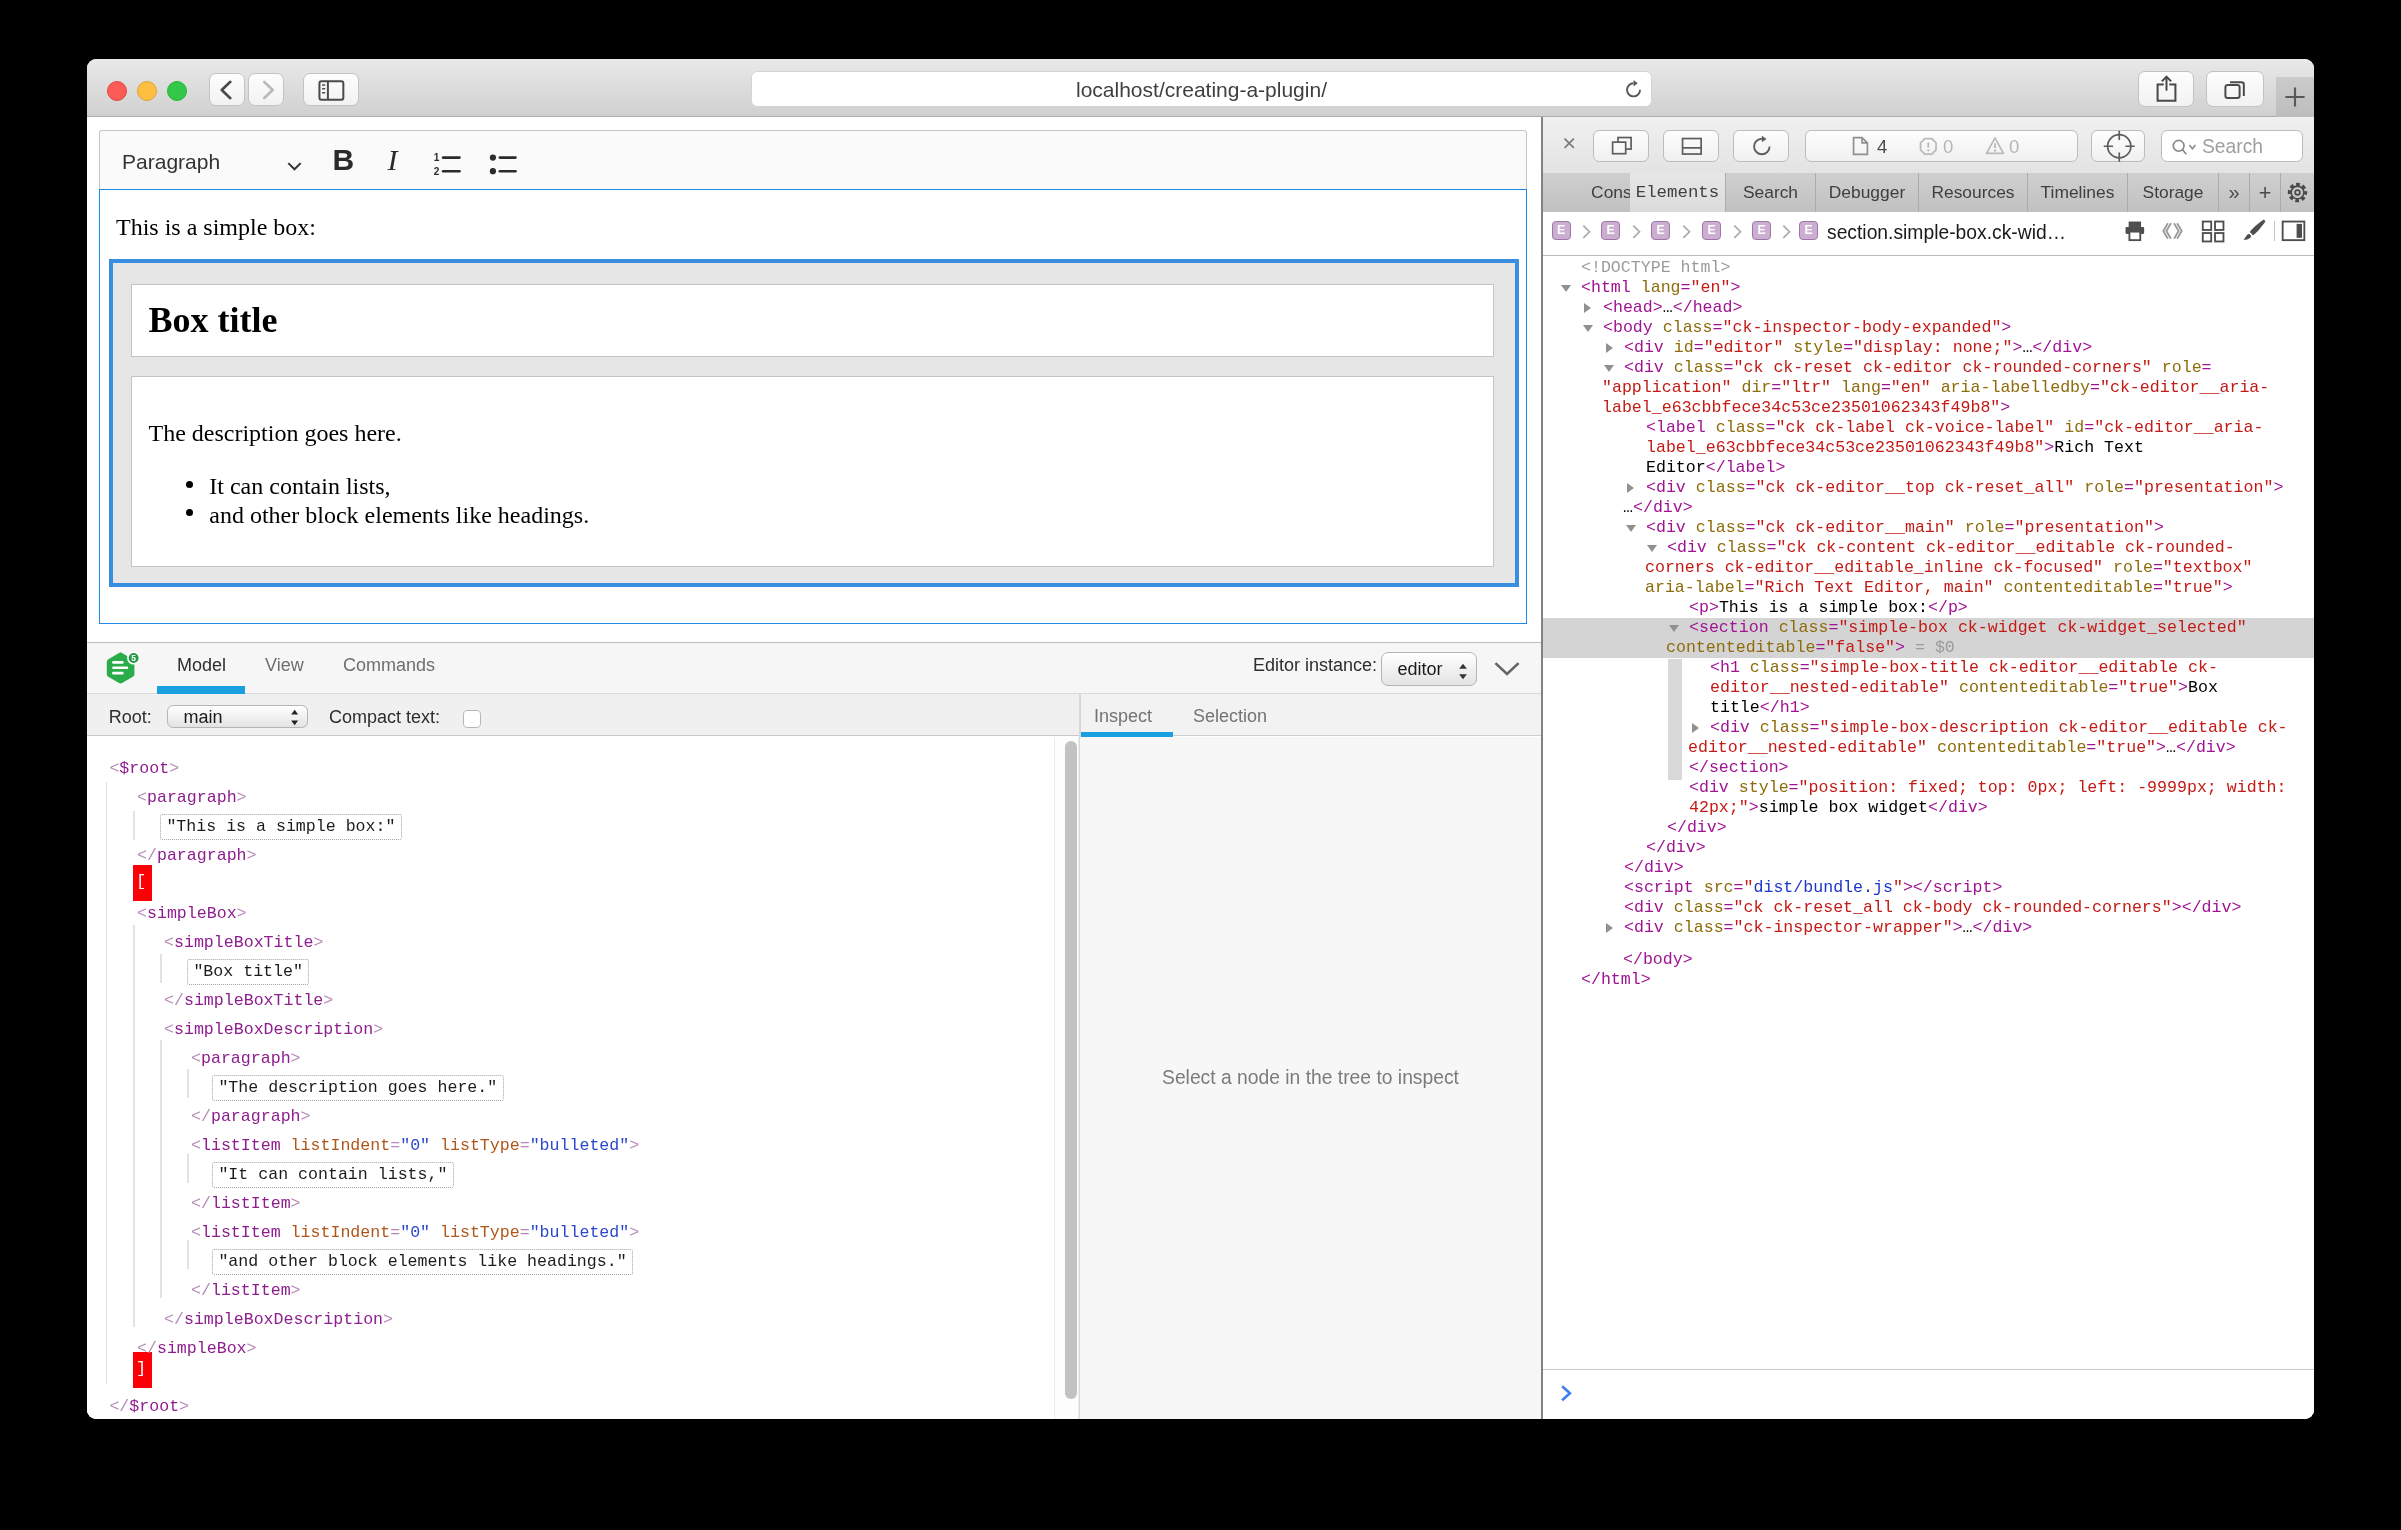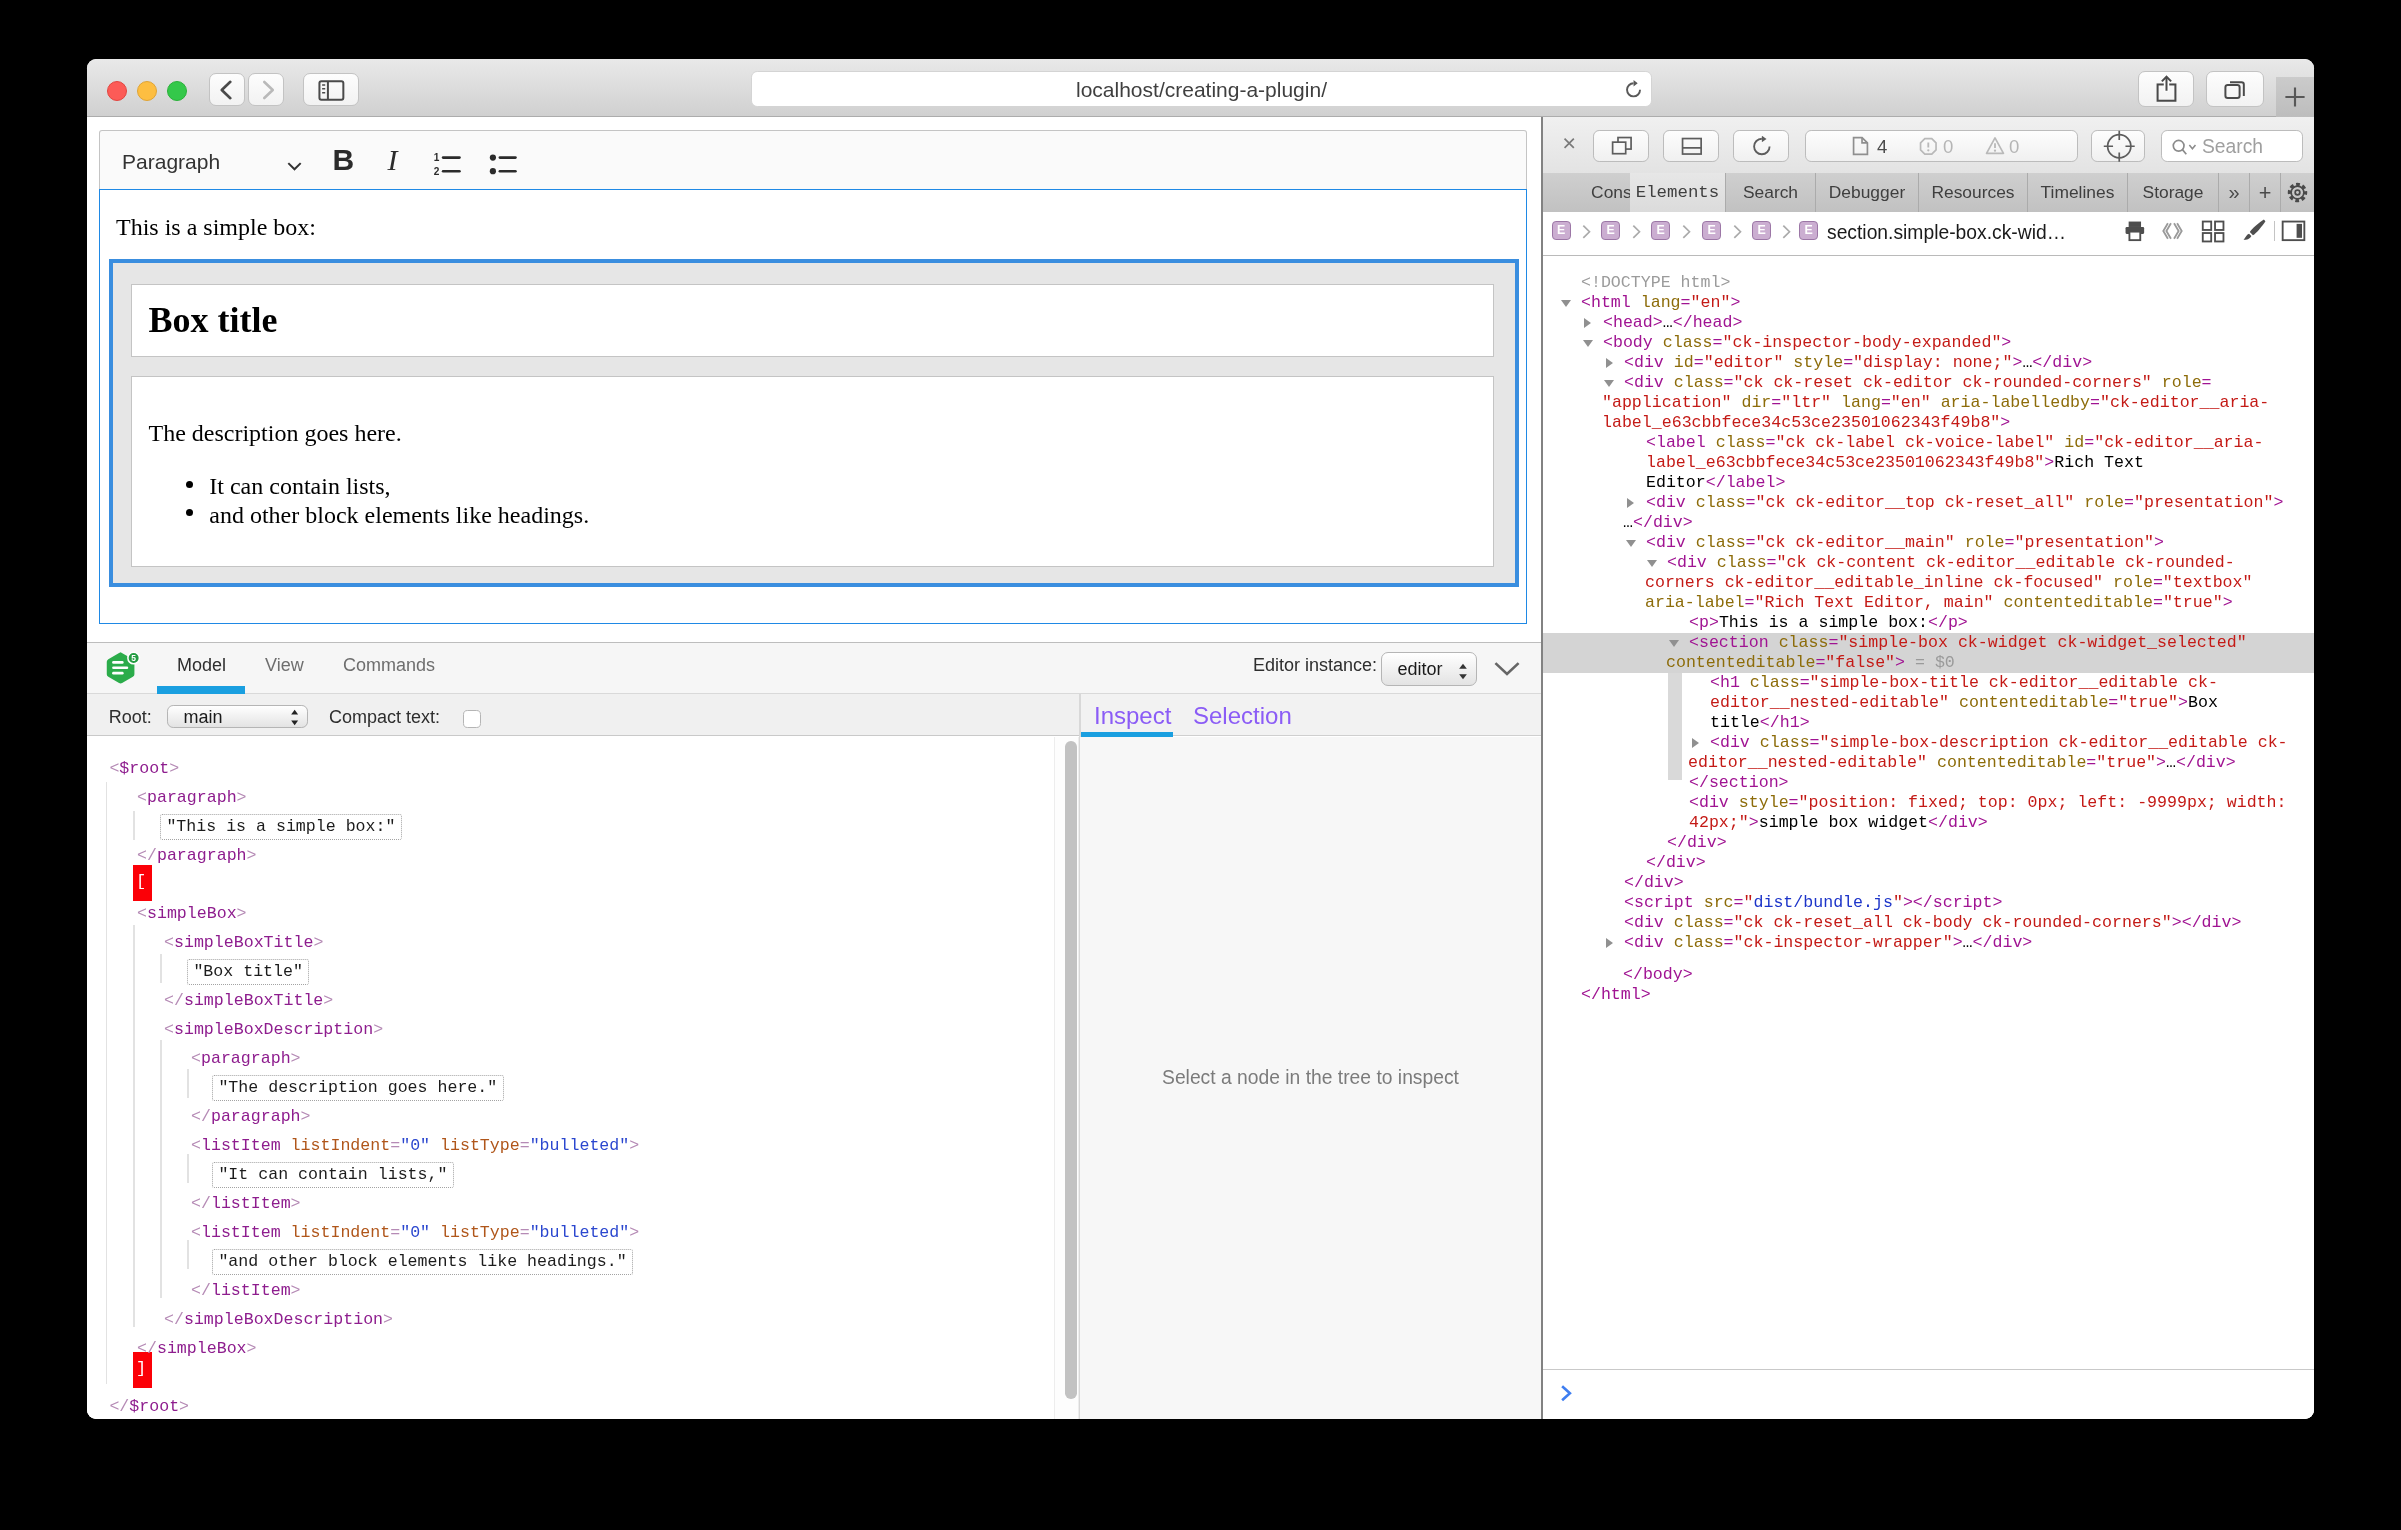--- a/index.html
+++ b/index.html
@@ -34,21 +34,21 @@
 
 #ckpanel{position:absolute;left:0;top:523px;width:1454px;height:778px;background:#fff;border-top:1.5px solid #bdbdbd;box-sizing:border-box;}
 .ckhead{position:absolute;left:0;top:0;width:100%;height:50px;background:#f6f6f6;border-bottom:1.5px solid #d9d9d9;}
 .cksub{position:absolute;left:0;top:51px;width:992px;height:41px;background:#f0f0f0;border-bottom:1.5px solid #c9c9c9;}
 .cklbl{position:absolute;font-size:18px;color:#2e2e2e;line-height:18.6px;}
 .ckgray{color:#6e6e6e;}
 .msel{position:absolute;background:linear-gradient(#ffffff,#e3e3e3);border:0.8px solid #b5b5b5;border-radius:7px;box-sizing:border-box;}
 .mselt{position:absolute;left:15.5px;top:2.3px;font-size:18px;color:#1a1a1a;}
 .ckdiv{position:absolute;left:992px;top:51px;width:1.5px;bottom:0;background:#d8d8d8;}
 .ckright{position:absolute;left:993px;top:94px;right:0;bottom:0;background:#f7f7f7;}
-.cktab2{position:absolute;top:51px;font-size:24px;color:#8b5cf6;line-height:18.6px;}
+.cktab2{position:absolute;top:51px;font-size:18px;color:#737373;line-height:18.6px;}
 .ckunder{position:absolute;height:7px;background:#1a9fe0;}
 .mrow{height:29px;line-height:29px;white-space:pre;font-family:"Liberation Mono",monospace;font-size:16.6px;color:#1c1c1c;position:relative;}
 .mp{color:#b58ab5;}
 .mt{color:#8e1d8e;}
 .ma{color:#b0561a;}
 .mv{color:#2b47cf;}
 .mtx{border:1.5px dotted #a3a3a3;border-radius:2.3px;padding:2.3px 5.4px 3.1px 5.4px;}
 .mguide{position:absolute;width:1.5px;background:#e2e2e2;}
 .mred{position:absolute;width:18.6px;height:36px;background:#fb0007;color:#fff;font-family:"Liberation Mono",monospace;font-size:17px;text-align:left;padding-left:3.1px;box-sizing:border-box;line-height:34px;}
 .sbtrack{position:absolute;left:967px;top:94px;width:25px;bottom:0;background:#fdfdfd;border-left:0.8px solid #ededed;border-right:0.8px solid #ededed;box-sizing:border-box;}
@@ -356,21 +356,21 @@
 <svg class="abs" style="left:699px;top:101px" width="25" height="25" viewBox="0 0 32 32">
         <path d="M28 2 C22 6 12 14 10 18 L14 22 C18 20 26 10 30 4 Z" fill="#4e4e4e"></path>
         <path d="M9 20 C6 21 5 24 2 28 C6 28 10 27 12 23 Z" fill="#4e4e4e"></path>
       </svg>
 <div class="abs" style="left:731px;top:104px;width:0.8px;height:20px;background:#c4c4c4;"></div>
 <svg class="abs" style="left:738px;top:103px" width="25" height="21.7" viewBox="0 0 32 28">
         <rect x="2" y="2" width="28" height="24" fill="none" stroke="#4e4e4e" stroke-width="2.4"></rect>
         <rect x="20" y="5" width="7" height="18" fill="#4e4e4e"></rect>
       </svg>
 <div class="abs" style="left:125px;top:542px;width:14px;height:121px;background:#d9d9d9;"></div>
-<div class="abs" style="left:0;top:156px;right:0;">
+<div class="abs" style="left:0;top:141px;right:0;">
         <div class="r" style="padding-left:38px;"><span class="gy">&lt;!DOCTYPE html&gt;</span></div>
         <div class="r" style="padding-left:38px;"><i class="tw" style="left:18px"></i><span class="mg">&lt;html </span><span class="ol">lang</span><span class="mg">=</span><span class="rd">"en"</span><span class="mg">&gt;</span></div>
         <div class="r" style="padding-left:60px;"><i class="te" style="left:41px"></i><span class="mg">&lt;head&gt;</span>…<span class="mg">&lt;/head&gt;</span></div>
         <div class="r" style="padding-left:60px;"><i class="tw" style="left:40px"></i><span class="mg">&lt;body </span><span class="ol">class</span><span class="mg">=</span><span class="rd">"ck-inspector-body-expanded"</span><span class="mg">&gt;</span></div>
         <div class="r" style="padding-left:81px;"><i class="te" style="left:63px"></i><span class="mg">&lt;div </span><span class="ol">id</span><span class="mg">=</span><span class="rd">"editor"</span> <span class="ol">style</span><span class="mg">=</span><span class="rd">"display: none;"</span><span class="mg">&gt;</span>…<span class="mg">&lt;/div&gt;</span></div>
         <div class="r" style="padding-left:81px;"><i class="tw" style="left:61px"></i><span class="mg">&lt;div </span><span class="ol">class</span><span class="mg">=</span><span class="rd">"ck ck-reset ck-editor ck-rounded-corners"</span> <span class="ol">role</span><span class="mg">=</span></div>
         <div class="r" style="padding-left:59px;"><span class="rd">"application"</span> <span class="ol">dir</span><span class="mg">=</span><span class="rd">"ltr"</span> <span class="ol">lang</span><span class="mg">=</span><span class="rd">"en"</span> <span class="ol">aria-labelledby</span><span class="mg">=</span><span class="rd">"ck-editor__aria-</span></div>
         <div class="r" style="padding-left:59px;"><span class="rd">label_e63cbbfece34c53ce23501062343f49b8"</span><span class="mg">&gt;</span></div>
         <div class="r" style="padding-left:103px;"><span class="mg">&lt;label </span><span class="ol">class</span><span class="mg">=</span><span class="rd">"ck ck-label ck-voice-label"</span> <span class="ol">id</span><span class="mg">=</span><span class="rd">"ck-editor__aria-</span></div>
         <div class="r" style="padding-left:103px;"><span class="rd">label_e63cbbfece34c53ce23501062343f49b8"</span><span class="mg">&gt;</span>Rich Text</div>

